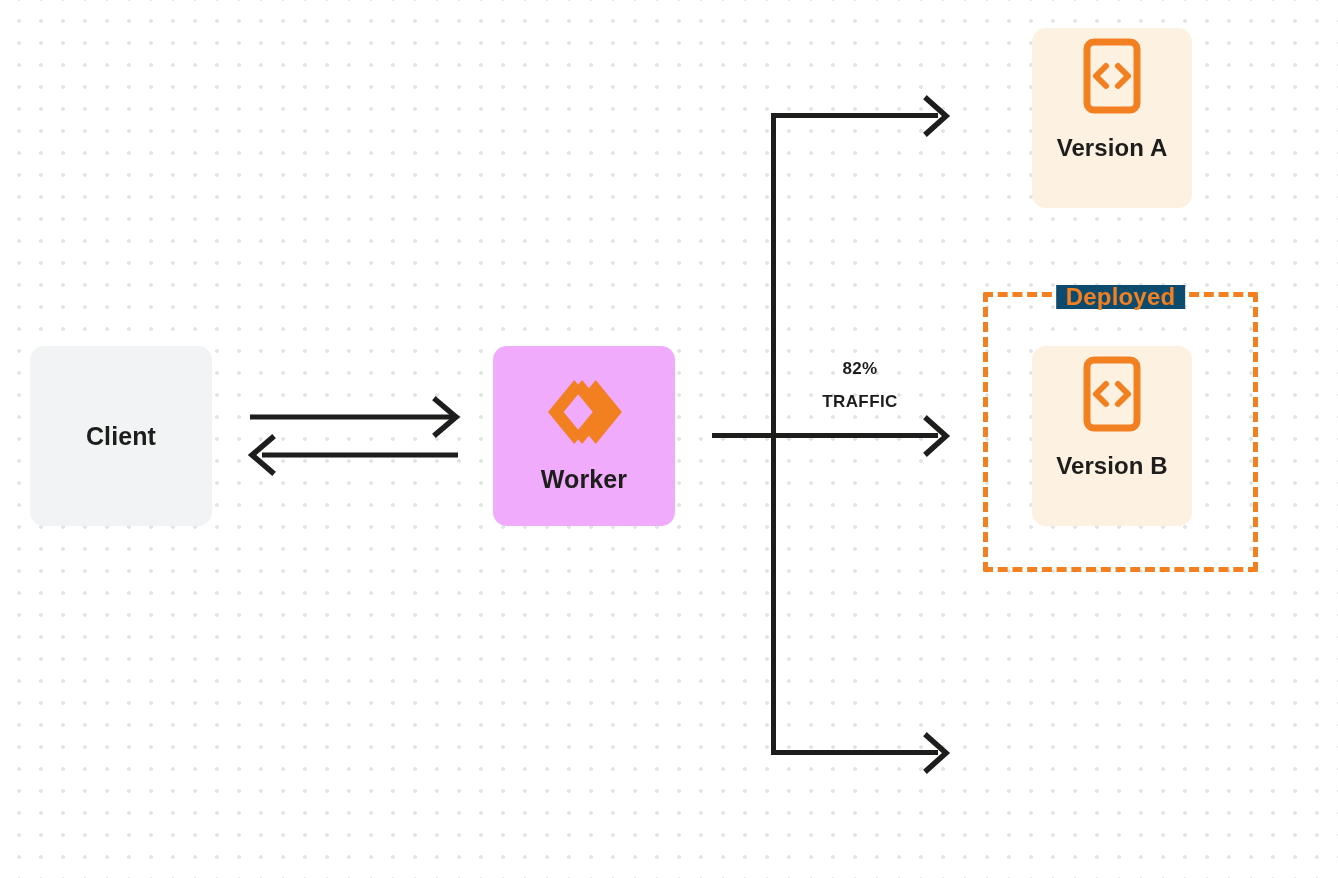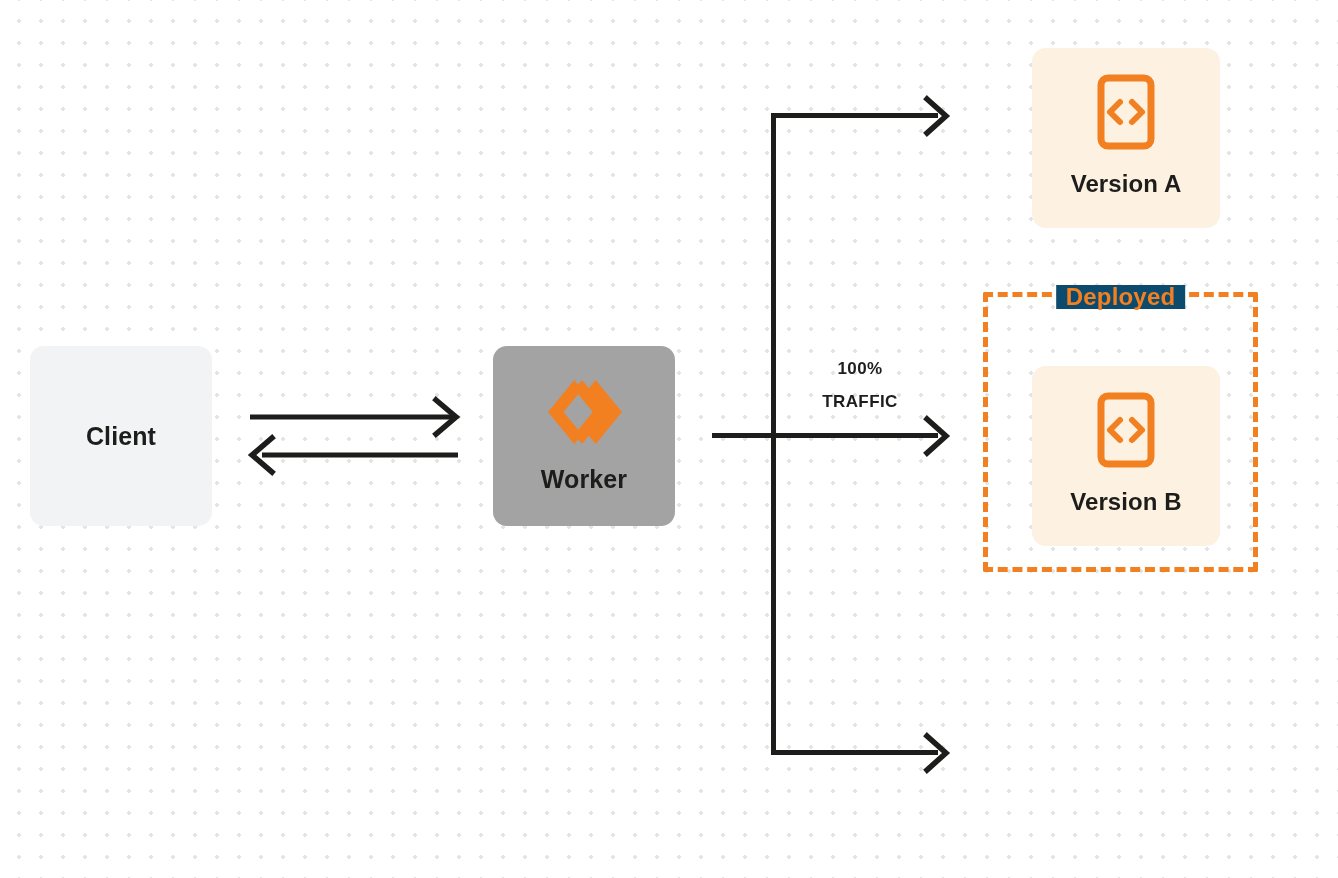--- a/index.html
+++ b/index.html
@@ -52,35 +52,34 @@
     text-align: center;
   }
   .client-node .node-label { font-size: 25px; }
 
   
   .worker-node {
     left: 493px;
     top: 346px;
     width: 182px;
     height: 180px;
-    background: #a3a3a3;
+    background: #f0abfc;
     justify-content: flex-start;
     padding-top: 30px;
   }
   .worker-node .node-label { font-size: 25px; margin-top: 17px; }
   .worker-icon { width: 78px; height: 72px; display: block; }
 
   
   .version-node {
-    width: 188px;
+    width: 160px;
     height: 180px;
     background: #fdf1e2;
     justify-content: flex-start;
-    padding-top: 26px;
-    margin-top: 20px;
+    padding-top: 10px;
   }
   .version-node .node-label { font-size: 24px; margin-top: 20px; }
   .version-icon { width: 58px; height: 76px; display: block; }
 
   .version-a { left: 1032px; top: 28px; }
   .version-b { left: 1032px; top: 346px; }
   .version-c { left: 1032px; top: 664px; }
 
   
   .deployed-group {
@@ -221,17 +220,17 @@
         <rect x="4" y="4" width="50" height="68" rx="7" ry="7" fill="none" stroke="#f38020" stroke-width="7"></rect>
         <polyline points="23,28 13,38 23,48" fill="none" stroke="#f38020" stroke-width="6" stroke-linecap="round" stroke-linejoin="round"></polyline>
         <polyline points="35,28 45,38 35,48" fill="none" stroke="#f38020" stroke-width="6" stroke-linecap="round" stroke-linejoin="round"></polyline>
       </svg>
     </span>
     <span class="node-label">Version B</span>
   </div>
 
 
   <div class="traffic-label">
-    <div>100%</div>
+    <div>82%</div>
     <div>TRAFFIC</div>
   </div>
 
 </div>
 
 </body></html>

